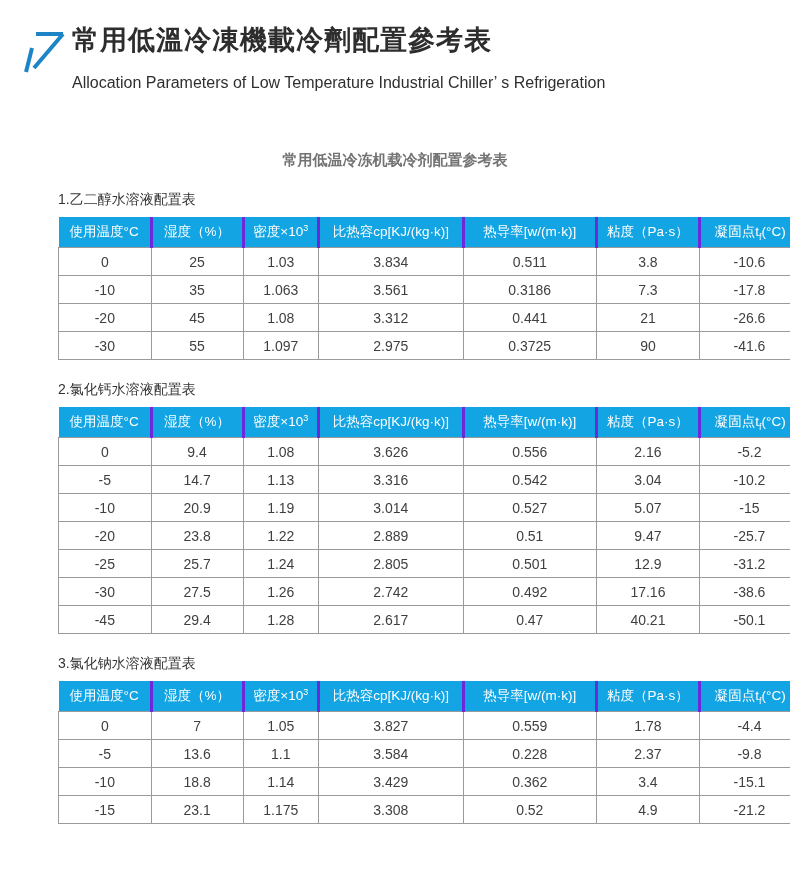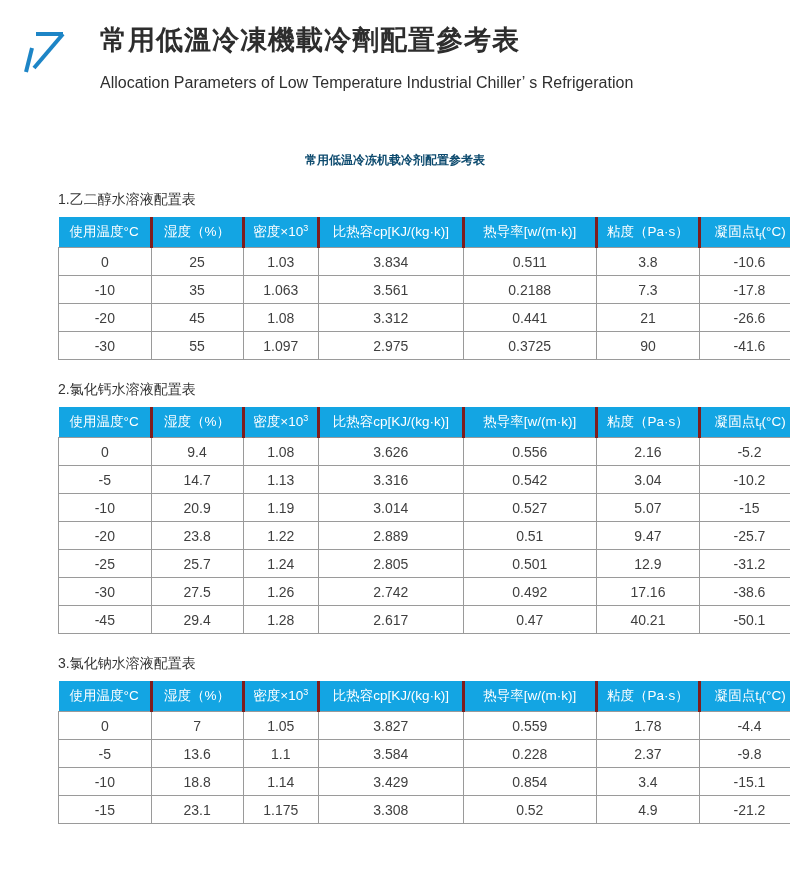--- a/index.html
+++ b/index.html
@@ -11,21 +11,21 @@
     width: 790px;
     height: 888px;
     overflow: hidden;
     font-family: "Liberation Sans", "DejaVu Sans", sans-serif;
     color: #333;
   }
   
   .page-header {
     display: flex;
     align-items: flex-start;
-    gap: 32px;
+    gap: 4px;
     padding: 24px 0 0 22px;
   }
   .logo {
     width: 46px;
     height: 52px;
     flex: 0 0 auto;
   }
   .title-zh {
     font-size: 27px;
     font-weight: 700;
@@ -35,23 +35,23 @@
   }
   .title-en {
     font-size: 16px;
     color: #2f2f2f;
     line-height: 22px;
     margin-top: 16px;
   }
   
   .inner-title {
     text-align: center;
-    font-size: 12px;
+    font-size: 15px;
     font-weight: 600;
-    color: #0c4a6e;
+    color: #737373;
     margin-top: 56px;
     line-height: 20px;
   }
   
   .section {
     margin-left: 30px;
     margin-right: 18px;
     padding-left: 28px;
   }
   .section-label {
@@ -73,21 +73,21 @@
   col.c5 { width: 18.0%; }
   col.c6 { width: 13.9%; }
   col.c7 { width: 13.5%; }
   table.param-table thead th {
     background: #13a5e3;
     color: #ffffff;
     font-weight: 400;
     font-size: 13.5px;
     height: 30px;
     padding: 0 2px;
-    border-left: 3px solid #7f1d1d;
+    border-left: 3px solid #6d28d9;
     text-align: center;
     white-space: nowrap;
     overflow: hidden;
   }
   table.param-table thead th:first-child {
     border-left: none;
   }
   table.param-table thead th sup {
     font-size: 9px;
     line-height: 0;
@@ -157,21 +157,21 @@
           <td>3.834</td>
           <td>0.511</td>
           <td>3.8</td>
           <td>-10.6</td>
         </tr>
         <tr>
           <td>-10</td>
           <td>35</td>
           <td>1.063</td>
           <td>3.561</td>
-          <td>0.2188</td>
+          <td>0.3186</td>
           <td>7.3</td>
           <td>-17.8</td>
         </tr>
         <tr>
           <td>-20</td>
           <td>45</td>
           <td>1.08</td>
           <td>3.312</td>
           <td>0.441</td>
           <td>21</td>
@@ -321,21 +321,21 @@
           <td>3.584</td>
           <td>0.228</td>
           <td>2.37</td>
           <td>-9.8</td>
         </tr>
         <tr>
           <td>-10</td>
           <td>18.8</td>
           <td>1.14</td>
           <td>3.429</td>
-          <td>0.854</td>
+          <td>0.362</td>
           <td>3.4</td>
           <td>-15.1</td>
         </tr>
         <tr>
           <td>-15</td>
           <td>23.1</td>
           <td>1.175</td>
           <td>3.308</td>
           <td>0.52</td>
           <td>4.9</td>

